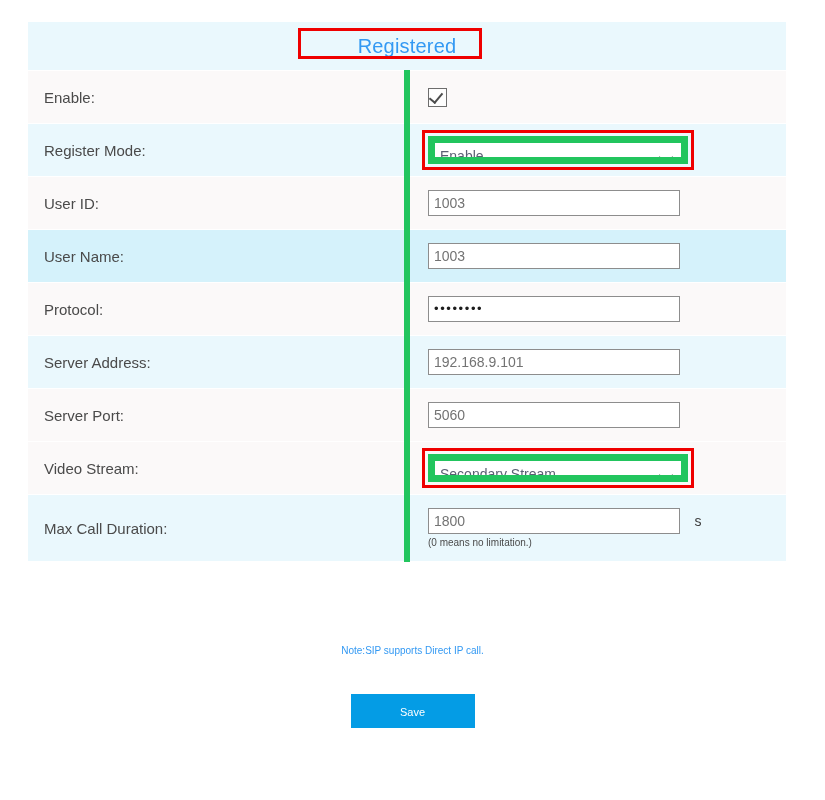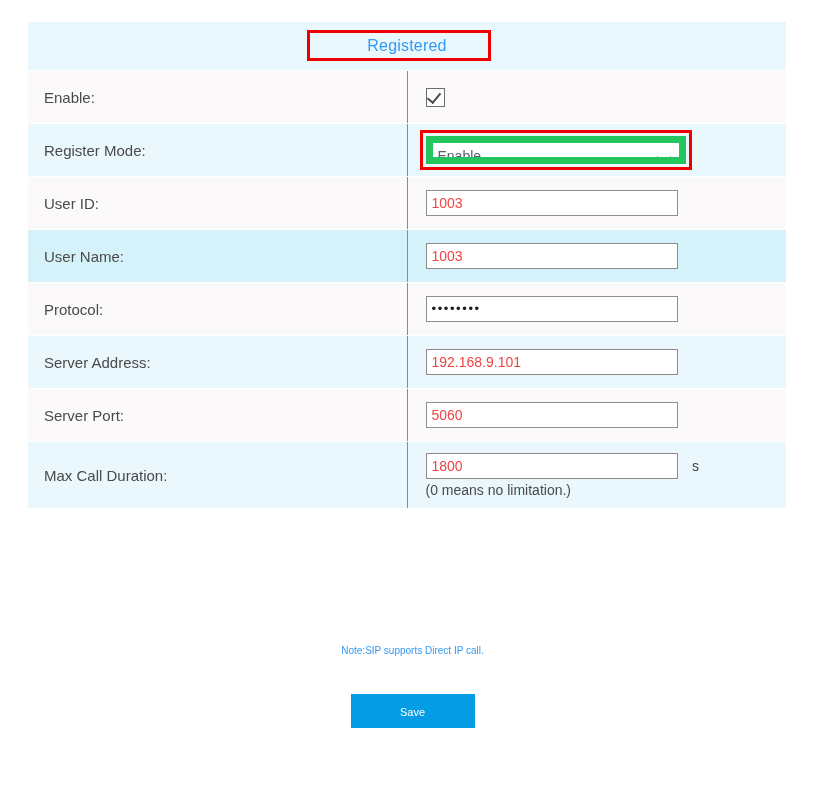--- a/index.html
+++ b/index.html
@@ -48,37 +48,37 @@
     text-align: center;
     height: 48px;
   }
 
   .label-cell {
     width: 372px;
     padding-left: 16px !important;
     font-size: 15px;
     color: #4a4a4a;
     height: 52px;
-    border-right: 1px solid #22c55e;
+    border-right: 6px solid #22c55e;
   }
   .field-cell {
     padding-left: 18px !important;
     height: 52px;
   }
   .field-cell.tall { height: 66px; }
   .label-cell.tall { height: 66px; }
 
   
   .status-wrap {
     display: inline-block;
     position: relative;
     padding: 4px 12px;
   }
   .status-text {
-    font-size: 16px;
+    font-size: 20px;
     color: #3399f3;
     letter-spacing: .2px;
     margin-top: 22px;
   }
   .hl-box {
     position: absolute;
     border: 3px solid #ef0000;
     box-sizing: border-box;
     pointer-events: none;
   }
@@ -110,21 +110,21 @@
   }
 
   .text-input {
     width: 252px;
     height: 26px;
     box-sizing: border-box;
     border: 1px solid #8d8d8d;
     background: #ffffff;
     font-family: "Liberation Sans", sans-serif;
     font-size: 14px;
-    color: #ef4444;
+    color: #737373;
     padding: 0 5px;
     line-height: 24px;
     display: inline-block;
     vertical-align: middle;
     white-space: nowrap;
     overflow: hidden;
   }
   .text-input.pw {
     letter-spacing: 1.6px;
     font-size: 13px;
@@ -164,21 +164,21 @@
     width: 272px; height: 40px;
   }
 
   .unit-text {
     font-size: 14px;
     color: #3d3d3d;
     margin-left: 10px;
     vertical-align: middle;
   }
   .hint-text {
-    font-size: 14px;
+    font-size: 10px;
     color: #4a4a4a;
     margin-top: 3px;
   }
 
   
   .note {
     position: absolute;
     left: 0;
     top: 645px;
     width: 825px;
@@ -275,20 +275,32 @@
       </tr>
 
       <tr class="row-even">
         <td class="label-cell">Server Port:</td>
         <td class="field-cell">
           <span class="text-input">5060</span>
         </td>
       </tr>
 
 
+      <tr class="row-even">
+        <td class="label-cell">Video Stream:</td>
+        <td class="field-cell">
+          <span class="ctrl-wrap">
+            <span class="hl-box hl-ctrl"></span>
+            <span class="select-box">
+              <span>Secondary Stream</span>
+              <span class="caret"></span>
+            </span>
+          </span>
+        </td>
+      </tr>
 
       <tr class="row-odd">
         <td class="label-cell tall">Max Call Duration:</td>
         <td class="field-cell tall">
           <div>
             <span class="text-input">1800</span>
             <span class="unit-text">s</span>
           </div>
           <div class="hint-text">(0 means no limitation.)</div>
         </td>

